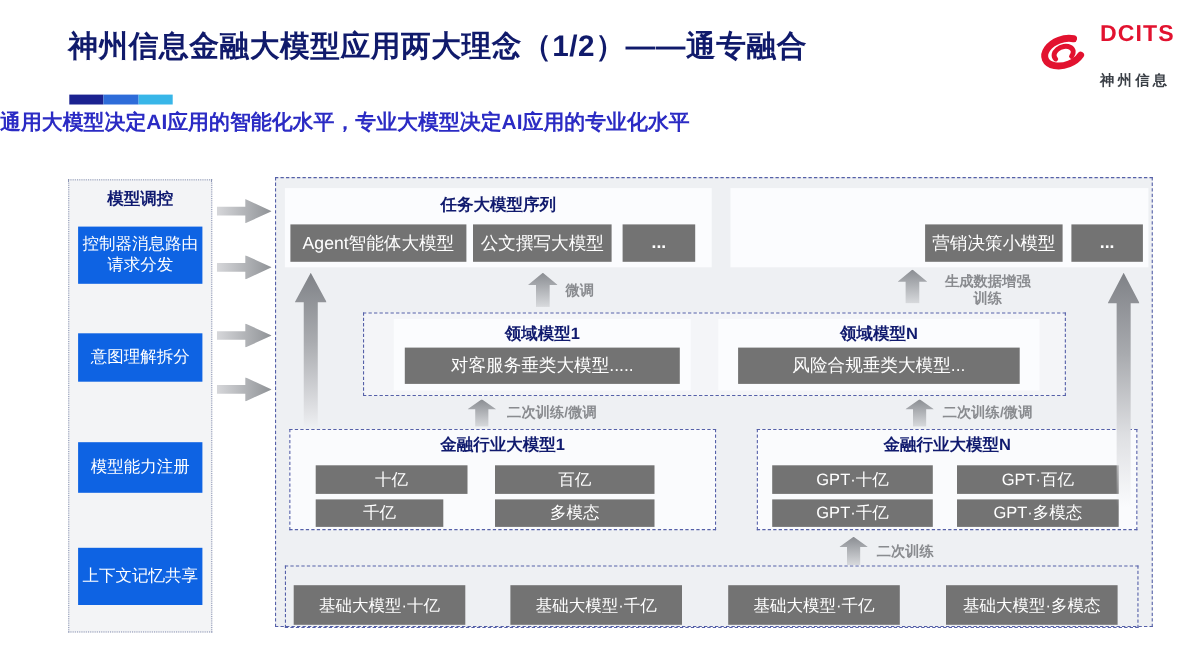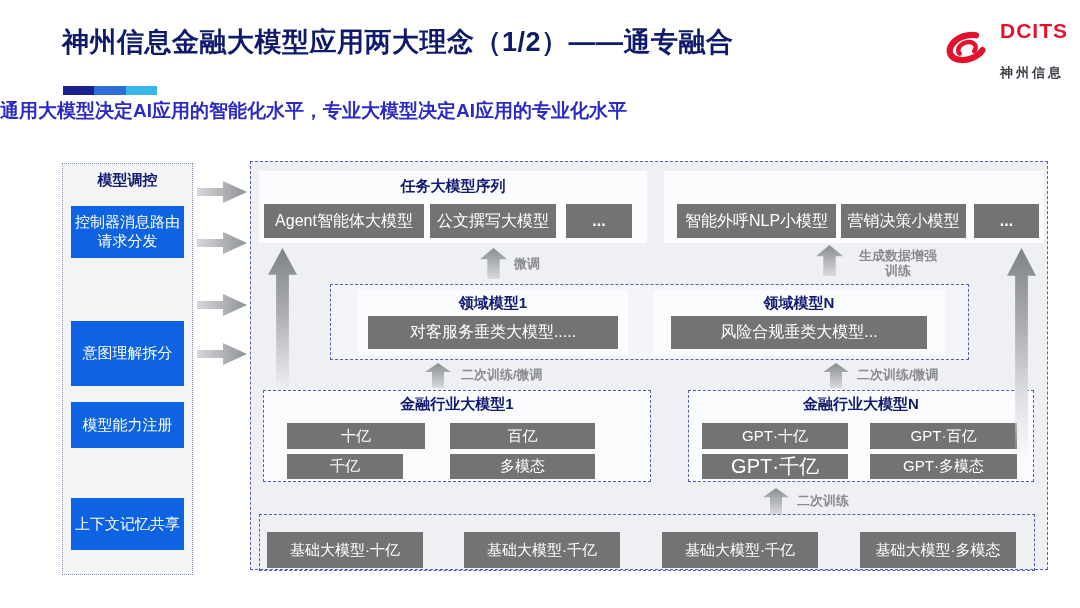--- a/index.html
+++ b/index.html
@@ -16,21 +16,21 @@
   .logo{position:absolute;left:940px;top:20px;display:flex;align-items:center;gap:6px;}
   .logo-txt{display:flex;flex-direction:column;line-height:1.05;gap:24px;}
   .logo-brand{font-size:21px;font-weight:bold;color:#e2122f;letter-spacing:1px;}
   .logo-cn{font-size:13px;color:#3a3f46;letter-spacing:3px;font-weight:bold;}
 
   
   .sidebar{position:absolute;left:62px;top:163px;width:131px;height:412px;background:#f3f4f6;border:1px dotted #8d96b5;box-sizing:border-box;}
   .sidebar-title{margin-top:7px;text-align:center;font-size:15px;font-weight:bold;color:#0f1a70;}
   .sbtn{position:absolute;left:8px;right:8px;background:#0e63e3;color:#fff;font-size:15px;display:flex;align-items:center;justify-content:center;text-align:center;line-height:1.25;padding:2px 4px;box-sizing:border-box;}
   .sbtn1{top:42px;height:52px;}
-  .sbtn2{top:157px;height:65px;}
+  .sbtn2{top:139px;height:44px;}
   .sbtn3{top:238px;height:46px;}
   .sbtn4{top:334px;height:52px;}
 
   
   .r-arrow{position:absolute;width:50px;height:22px;background:linear-gradient(90deg,#d6d7da 0%,#8f9296 100%);clip-path:polygon(0 32%,52% 32%,52% 0,100% 50%,52% 100%,52% 68%,0 68%);}
 
   
   .panel{position:absolute;left:250px;top:161px;width:798px;height:409px;background:#eef0f3;border:1px dashed #5560a8;box-sizing:border-box;}
   .wbox{position:absolute;background:#fbfcfe;}
   .boxtitle{text-align:center;font-size:15px;font-weight:bold;color:#101a6e;margin-top:6px;}
@@ -85,21 +85,20 @@
   <div class="panel">
 
     <div class="wbox" style="left:8px;top:9px;width:388px;height:72px;">
       <div class="boxtitle">任务大模型序列</div>
       <div class="nbtn" style="left:5px;top:33px;width:160px;height:34px;">Agent智能体大模型</div>
       <div class="nbtn" style="left:171px;top:33px;width:126px;height:34px;">公文撰写大模型</div>
       <div class="nbtn" style="left:307px;top:33px;width:66px;height:34px;font-weight:bold;">...</div>
     </div>
 
     <div class="wbox" style="left:413px;top:9px;width:380px;height:72px;">
-      <div class="nbtn" style="left:13px;top:33px;width:159px;height:34px;">智能外呼NLP小模型</div>
       <div class="nbtn" style="left:177px;top:33px;width:125px;height:34px;">营销决策小模型</div>
       <div class="nbtn" style="left:310px;top:33px;width:65px;height:34px;font-weight:bold;">...</div>
     </div>
 
     <div class="tall-l"></div>
     <div class="tall-r"></div>
 
     <div class="up-sm" style="left:229px;top:86px;width:27px;height:31px;"></div>
     <div class="alabel" style="left:263px;top:93px;">微调</div>
 
@@ -130,21 +129,21 @@
       <div class="nbtn" style="left:23px;top:32px;width:138px;height:26px;font-size:15px;">十亿</div>
       <div class="nbtn" style="left:186px;top:32px;width:145px;height:26px;font-size:15px;">百亿</div>
       <div class="nbtn" style="left:23px;top:63px;width:116px;height:25px;font-size:15px;">千亿</div>
       <div class="nbtn" style="left:186px;top:63px;width:145px;height:25px;font-size:15px;">多模态</div>
     </div>
 
     <div class="dashbox" style="left:437px;top:228px;width:346px;height:92px;background:#fafbfd;">
       <div class="boxtitle" style="margin-top:4px;">金融行业大模型N</div>
       <div class="nbtn" style="left:13px;top:32px;width:146px;height:26px;font-size:15px;">GPT·十亿</div>
       <div class="nbtn" style="left:181px;top:32px;width:147px;height:26px;font-size:15px;">GPT·百亿</div>
-      <div class="nbtn" style="left:13px;top:63px;width:146px;height:25px;font-size:20px;">GPT·千亿</div>
+      <div class="nbtn" style="left:13px;top:63px;width:146px;height:25px;font-size:15px;">GPT·千亿</div>
       <div class="nbtn" style="left:181px;top:63px;width:147px;height:25px;font-size:15px;">GPT·多模态</div>
     </div>
 
     <div class="up-sm" style="left:512px;top:326px;width:26px;height:26px;"></div>
     <div class="alabel" style="left:546px;top:330px;">二次训练</div>
 
     <div class="dashbox" style="left:8px;top:352px;width:776px;height:57px;">
       <div class="nbtn" style="left:7px;top:17px;width:156px;height:36px;font-size:15px;">基础大模型·十亿</div>
       <div class="nbtn" style="left:204px;top:17px;width:156px;height:36px;font-size:15px;">基础大模型·千亿</div>
       <div class="nbtn" style="left:402px;top:17px;width:156px;height:36px;font-size:15px;">基础大模型·千亿</div>

